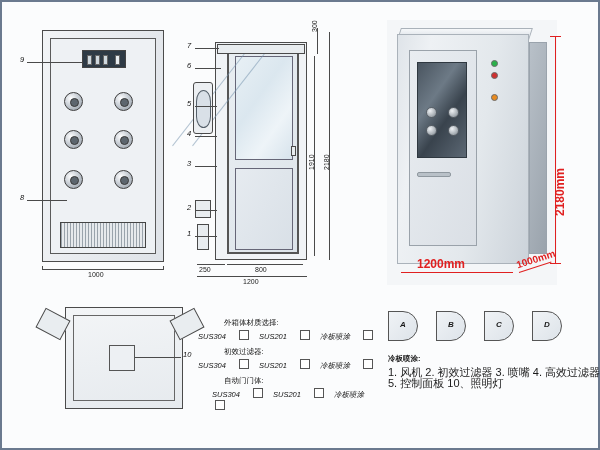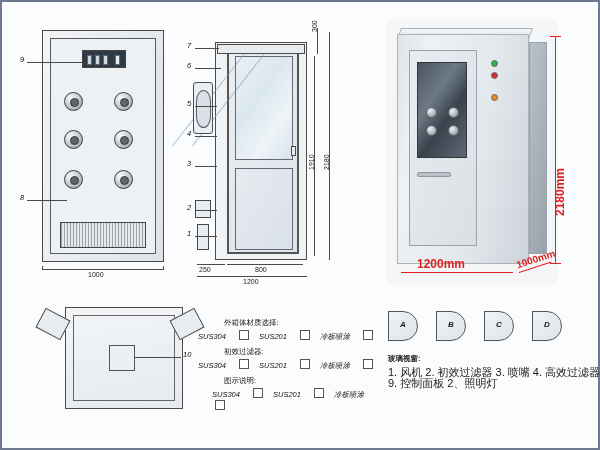--- a/index.html
+++ b/index.html
@@ -191,21 +191,21 @@
       <span class="mat-item" style="margin-left:8px;">冷板喷涂</span><span class="chk"></span>
     </div>
 
     <div class="mat-head">初效过滤器:</div>
     <div class="mat-row">
       <span class="mat-item">SUS304</span><span class="chk"></span>
       <span class="mat-item" style="margin-left:8px;">SUS201</span><span class="chk"></span>
       <span class="mat-item" style="margin-left:8px;">冷板喷涂</span><span class="chk"></span>
     </div>
 
-    <div class="mat-head">图示说明:</div>
+    <div class="mat-head">自动门门体:</div>
     <div class="mat-row" style="padding-left:14px;">
       <span class="mat-item">SUS304</span><span class="chk"></span>
       <span class="mat-item" style="margin-left:8px;">SUS201</span><span class="chk"></span>
       <span class="mat-item" style="margin-left:8px;">冷板喷涂</span><span class="chk"></span>
     </div>
   </div>
 
   <div class="pane" id="photo">
     <div class="ph-top"></div>
     <div class="ph-body"></div>
@@ -251,18 +251,18 @@
         <div class="ic-t">C</div>
     </div>
     <div class="ic" style="left:144px;top:4px;">
       <div class="ic-l"></div>
         <div class="ic-half"></div>
         <div class="ic-t">D</div>
     </div>
   </div>
 
   <div class="pane" id="legend">
-    <div class="lg-title">玻璃视窗:</div>
+    <div class="lg-title">冷板喷涂:</div>
     <div class="lg-line">1. 风机     2. 初效过滤器    3. 喷嘴    4. 高效过滤器</div>
-    <div class="lg-line">9. 控制面板   2、照明灯</div>
+    <div class="lg-line">5. 控制面板   10、照明灯</div>
   </div>
 
 </div>
 
 </body></html>

